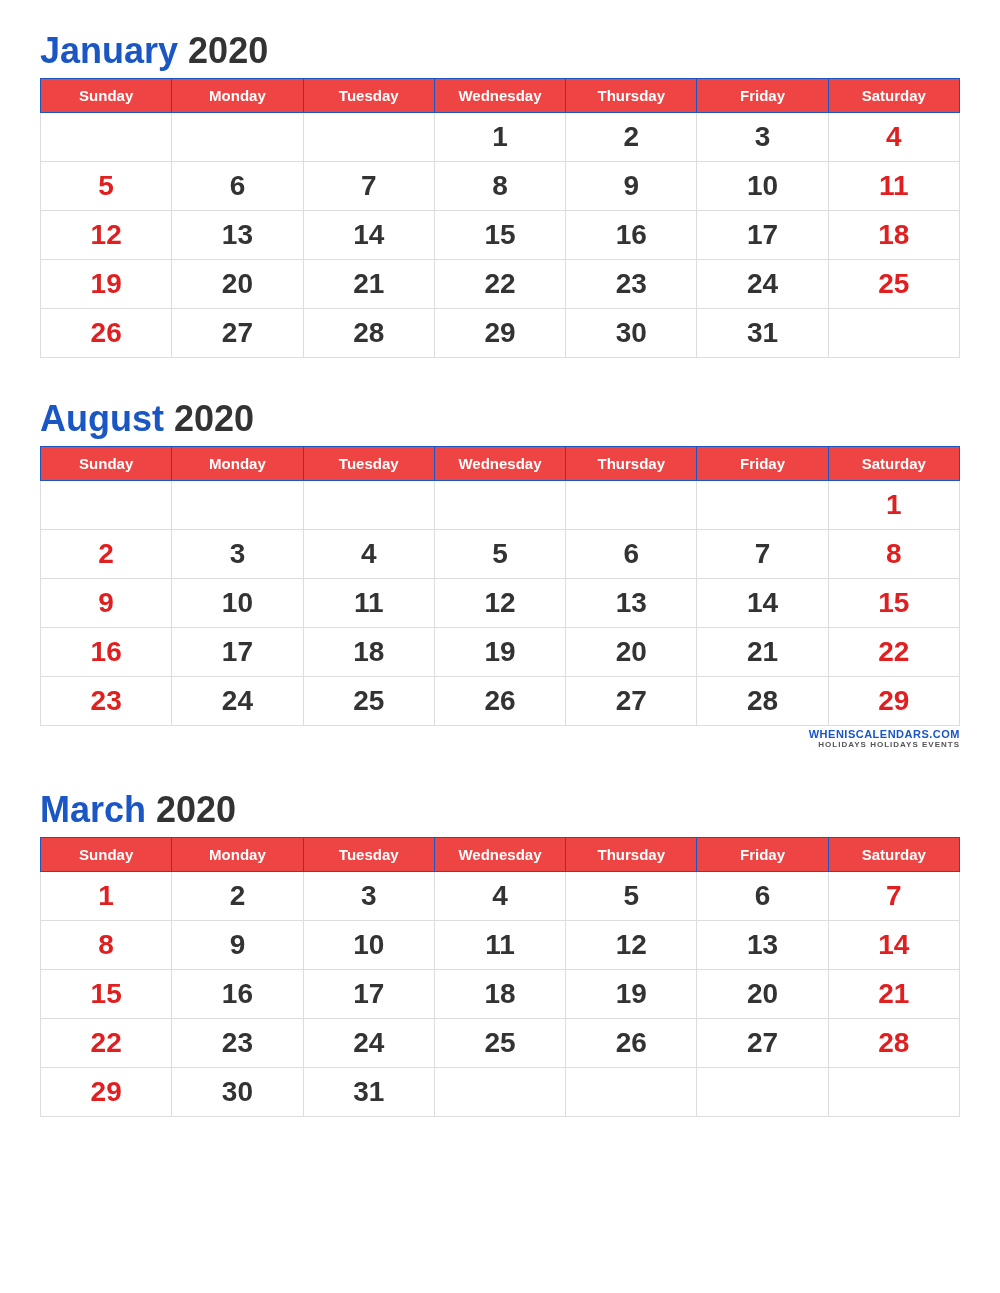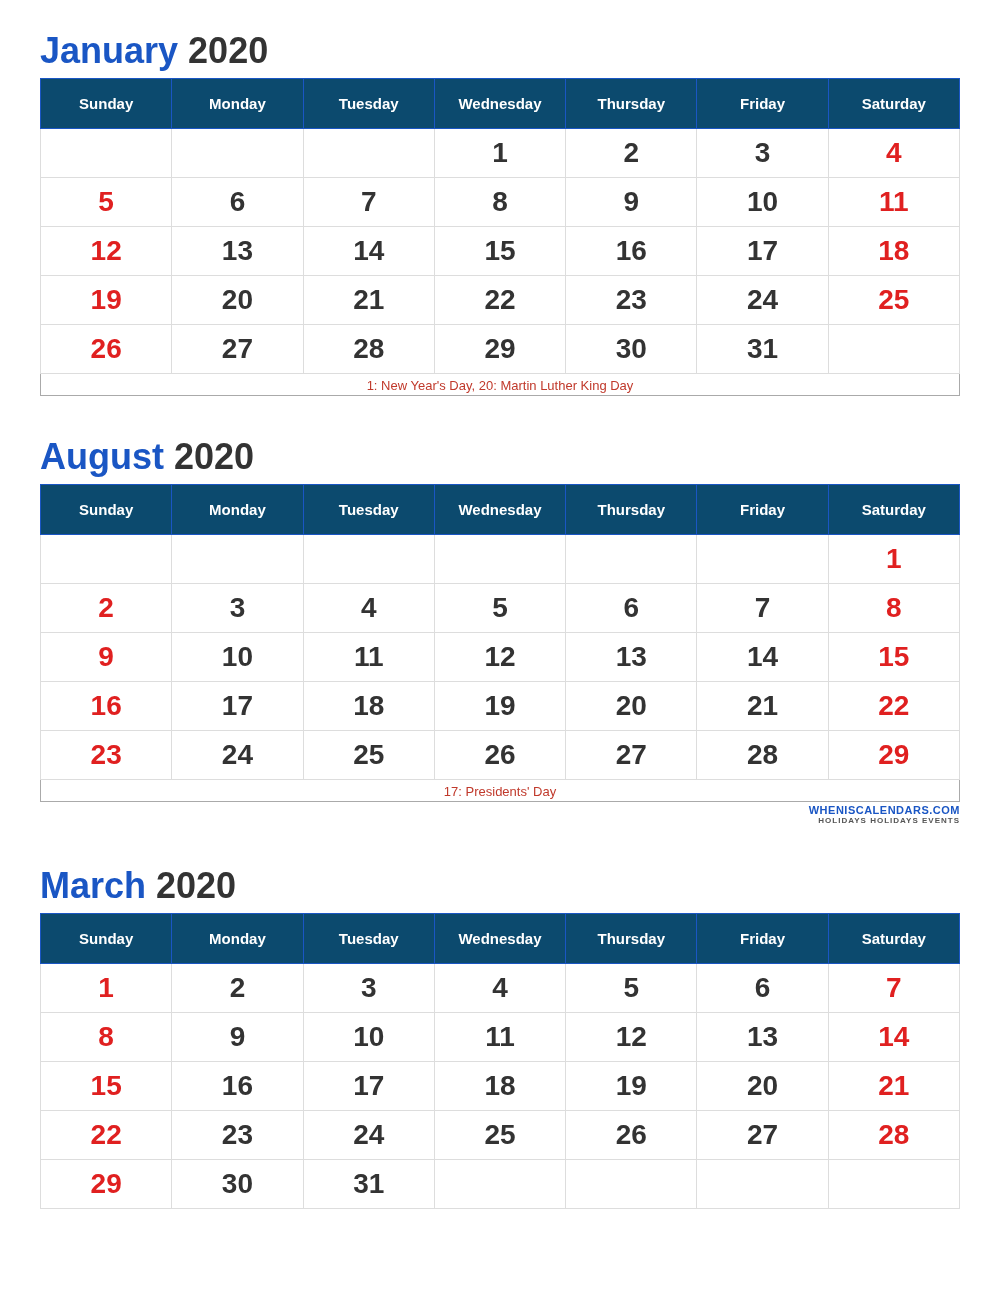--- a/index.html
+++ b/index.html
@@ -24,24 +24,24 @@
       padding-top: 10px;
     }
 
     table.cal {
       width: 100%;
       border-collapse: collapse;
       border: 1px solid #aaa;
     }
 
     table.cal thead tr th {
-      background-color: #0c4a6e;
+      background-color: #ef4444;
       color: #fff;
       text-align: center;
-      padding: 16px 4px;
+      padding: 8px 4px;
       font-size: 15px;
       font-weight: bold;
       border: 1px solid #1a56c4;
     }
 
     table.cal tbody tr td {
       text-align: center;
       padding: 8px 4px;
       font-size: 28px;
       font-weight: bold;
@@ -149,21 +149,20 @@
             <td class="weekend">26</td>
             <td>27</td>
             <td>28</td>
             <td>29</td>
             <td>30</td>
             <td>31</td>
             <td class="empty"></td>
           </tr>
         </tbody>
       </table>
-      <div class="holidays">1: New Year's Day, 20: Martin Luther King Day</div>
     </div>
     <div class="calendar-section">
       <div class="month-title"><span style="color:#1a56c4;">August</span> <span style="color:#333;">2020</span></div>
       <table class="cal">
         <thead>
           <tr>
             <th>Sunday</th>
             <th>Monday</th>
             <th>Tuesday</th>
             <th>Wednesday</th>
@@ -213,21 +212,20 @@
             <td class="weekend">23</td>
             <td>24</td>
             <td>25</td>
             <td>26</td>
             <td>27</td>
             <td>28</td>
             <td class="weekend">29</td>
           </tr>
         </tbody>
       </table>
-      <div class="holidays">17: Presidents' Day</div>
       <div class="watermark"><span class="site">WHENISCALENDARS.COM</span><span class="sub">HOLIDAYS    HOLIDAYS    EVENTS</span></div>
     </div>
     <div class="calendar-section">
       <div class="month-title"><span style="color:#1a56c4;">March</span> <span style="color:#333;">2020</span></div>
       <table class="cal">
         <thead>
           <tr>
             <th>Sunday</th>
             <th>Monday</th>
             <th>Tuesday</th>

